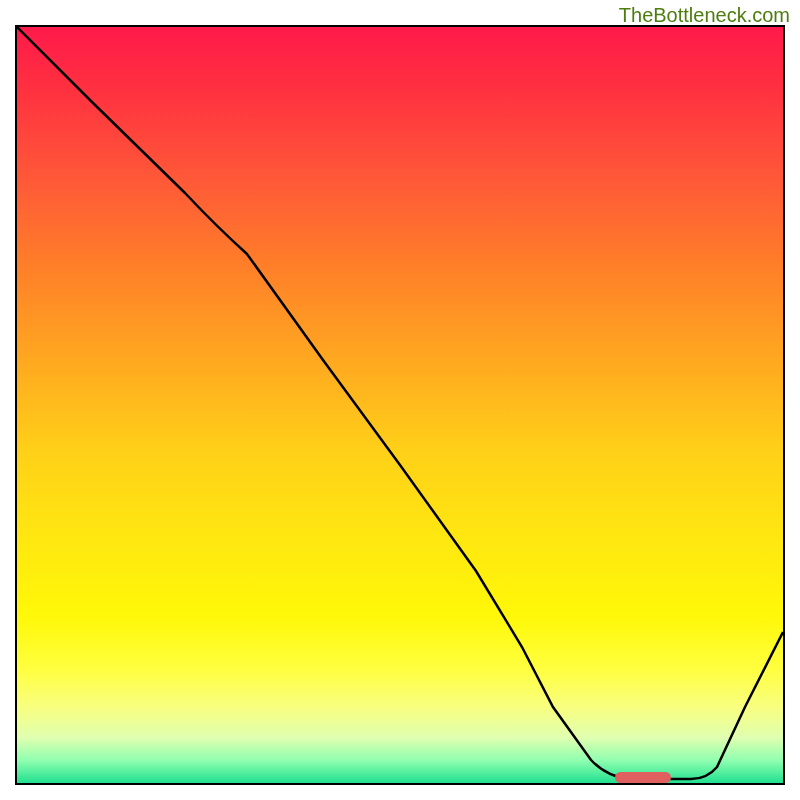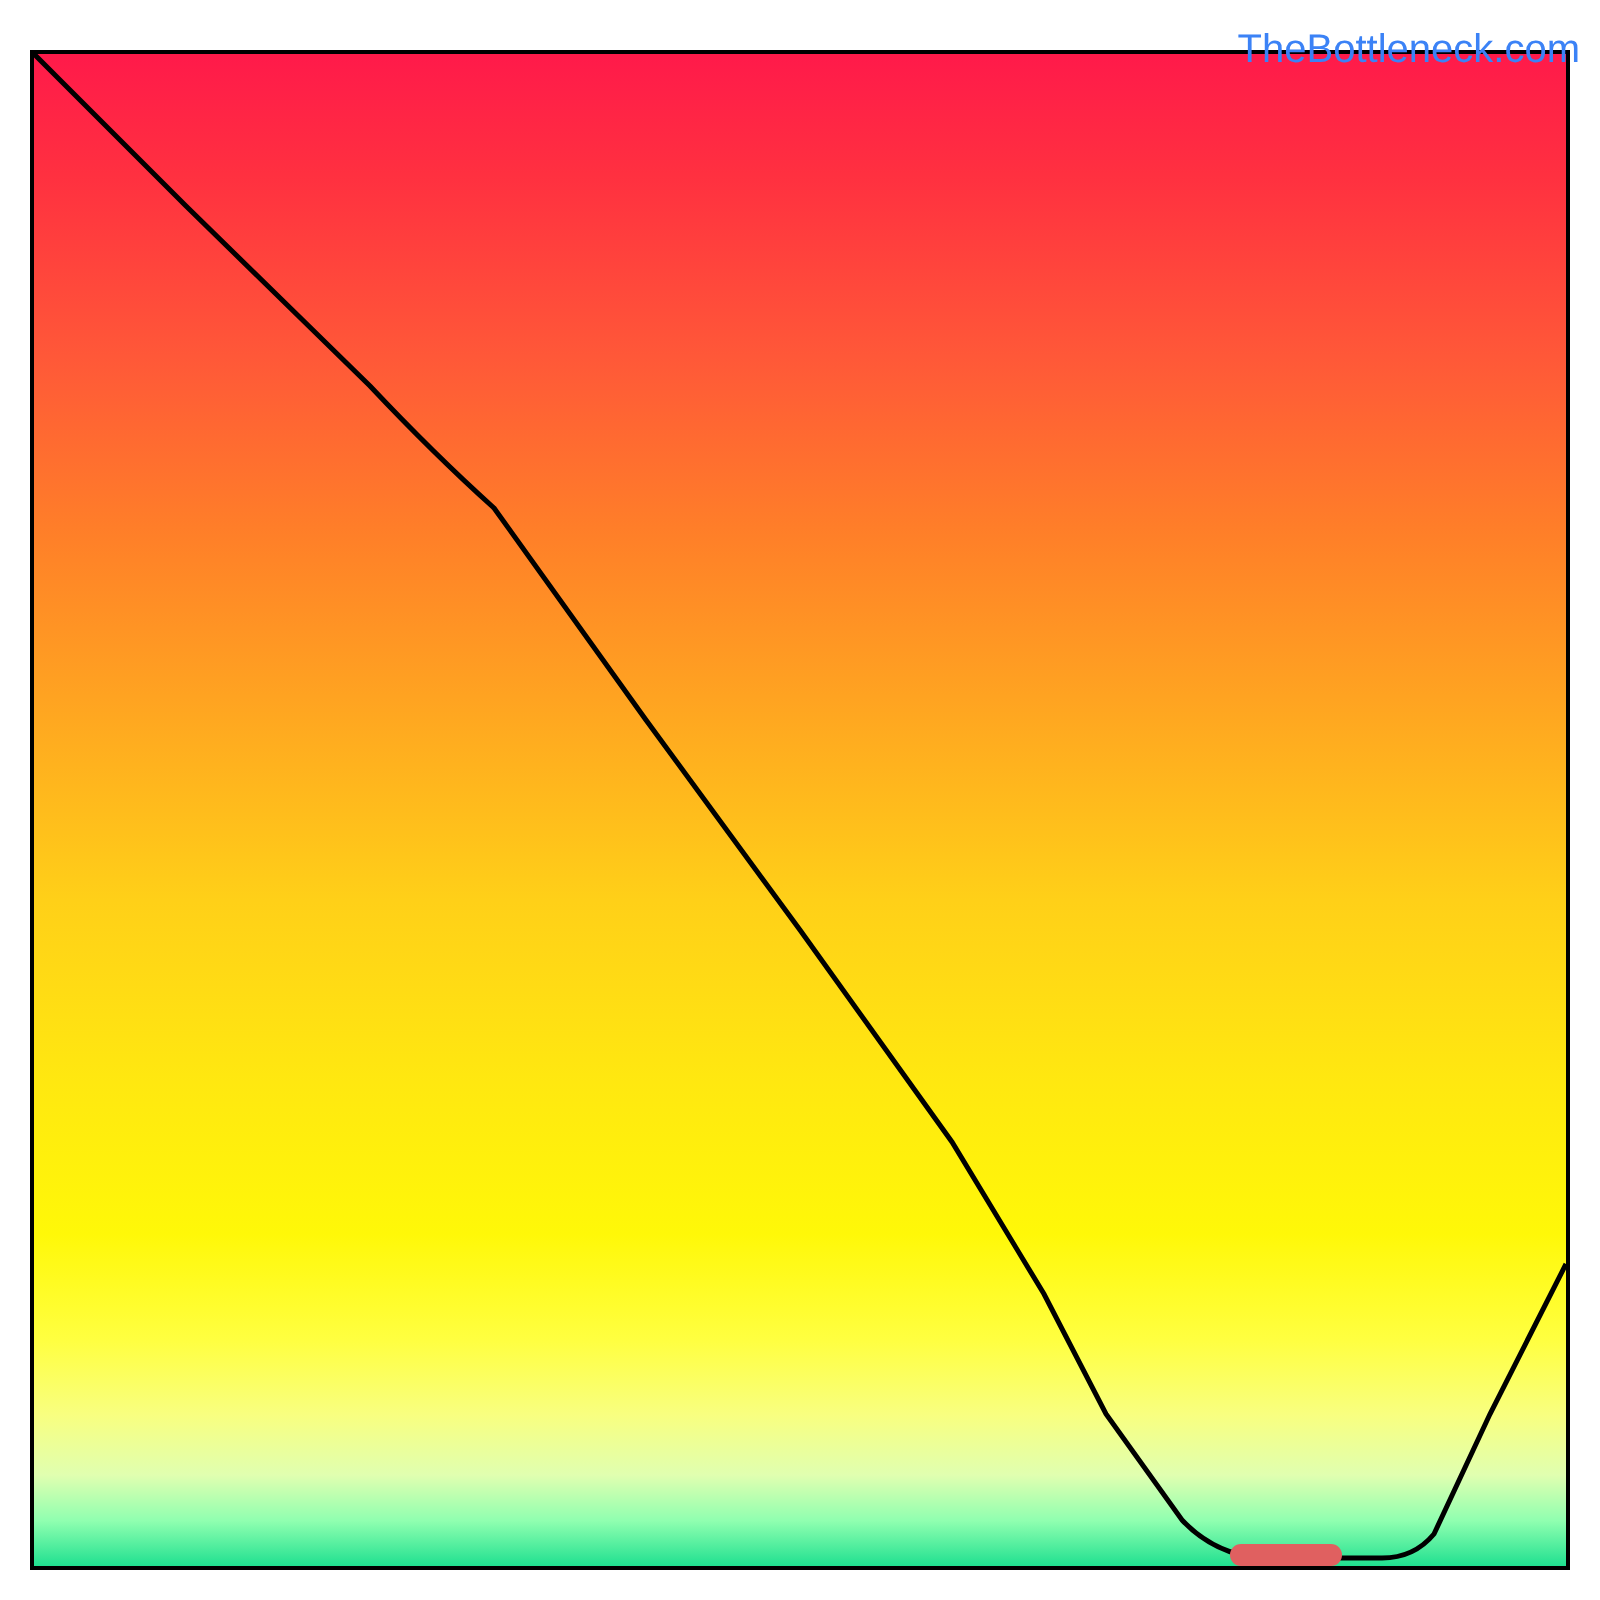--- a/index.html
+++ b/index.html
@@ -6,24 +6,24 @@
     margin: 0;
     padding: 0;
     width: 800px;
     height: 800px;
     position: relative;
     font-family: Arial, sans-serif;
     background: #fff;
   }
   .watermark {
     position: absolute;
-    top: 14px;
+    top: 4px;
     right: 10px;
     font-size: 20px;
-    color: #3b82f6;
+    color: #4d7c0f;
     font-weight: 500;
     z-index: 10;
   }
   .chart {
     position: absolute;
     top: 25px;
     left: 15px;
     width: 770px;
     height: 760px;
     border: 2px solid #000;

